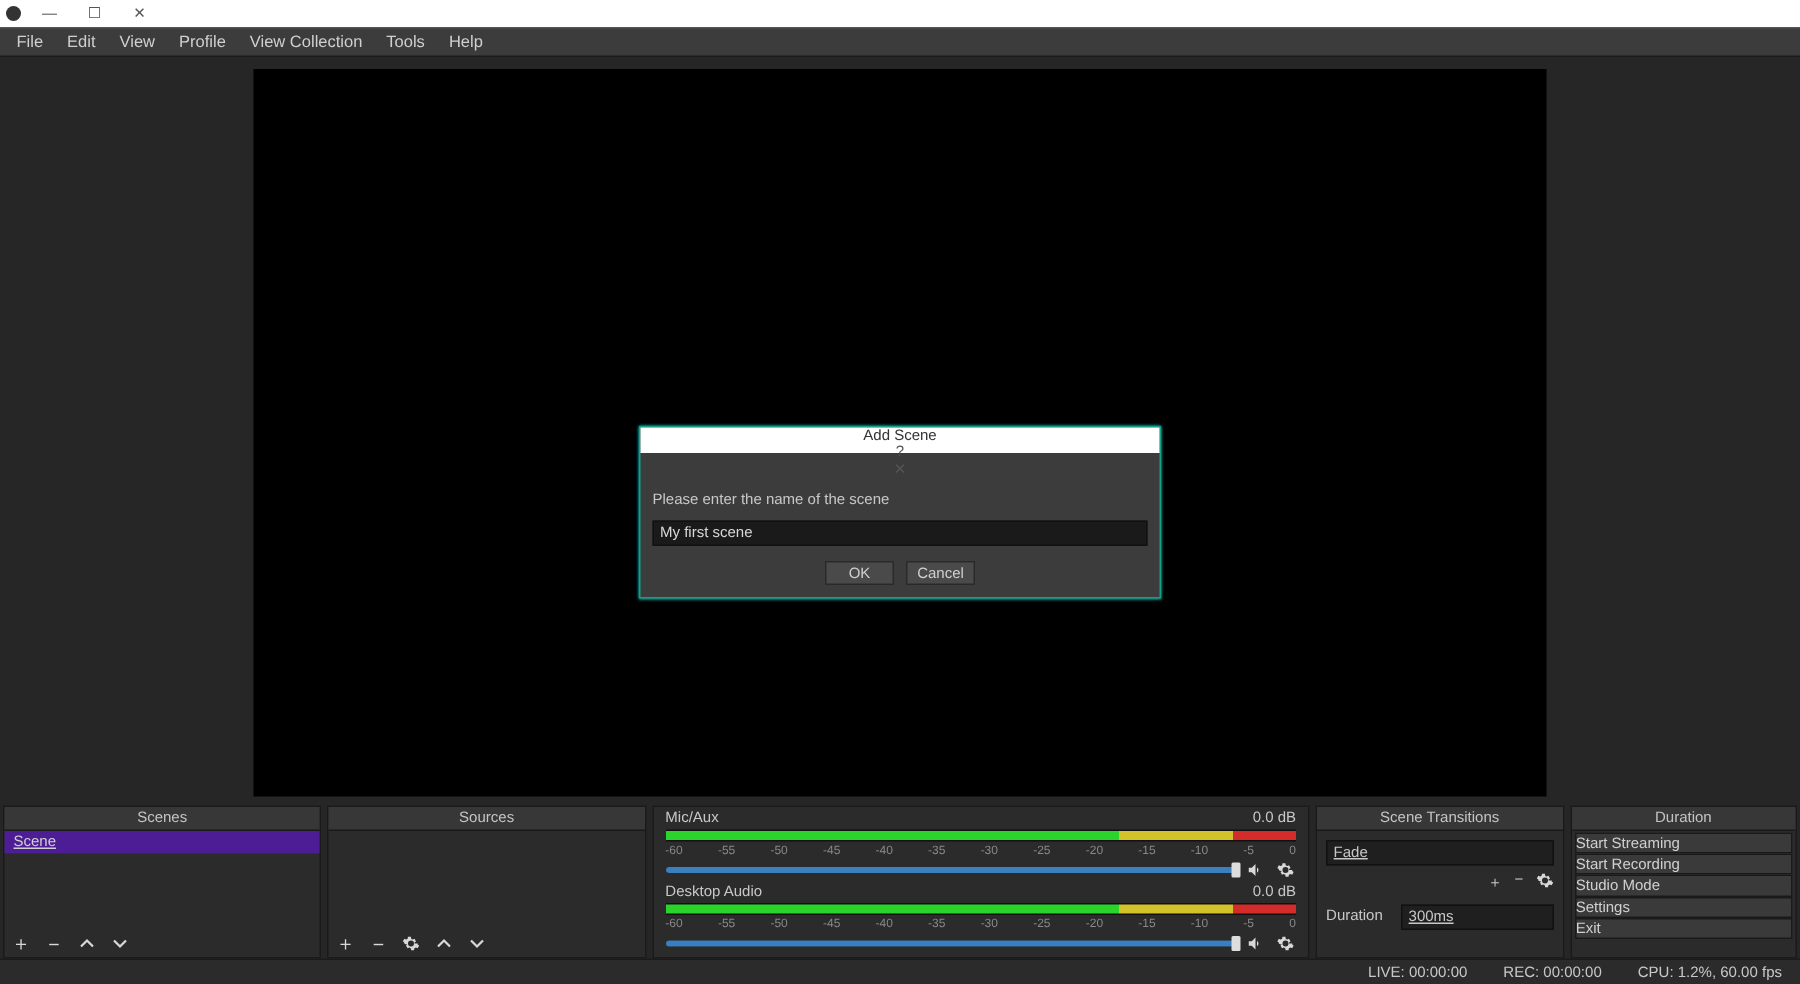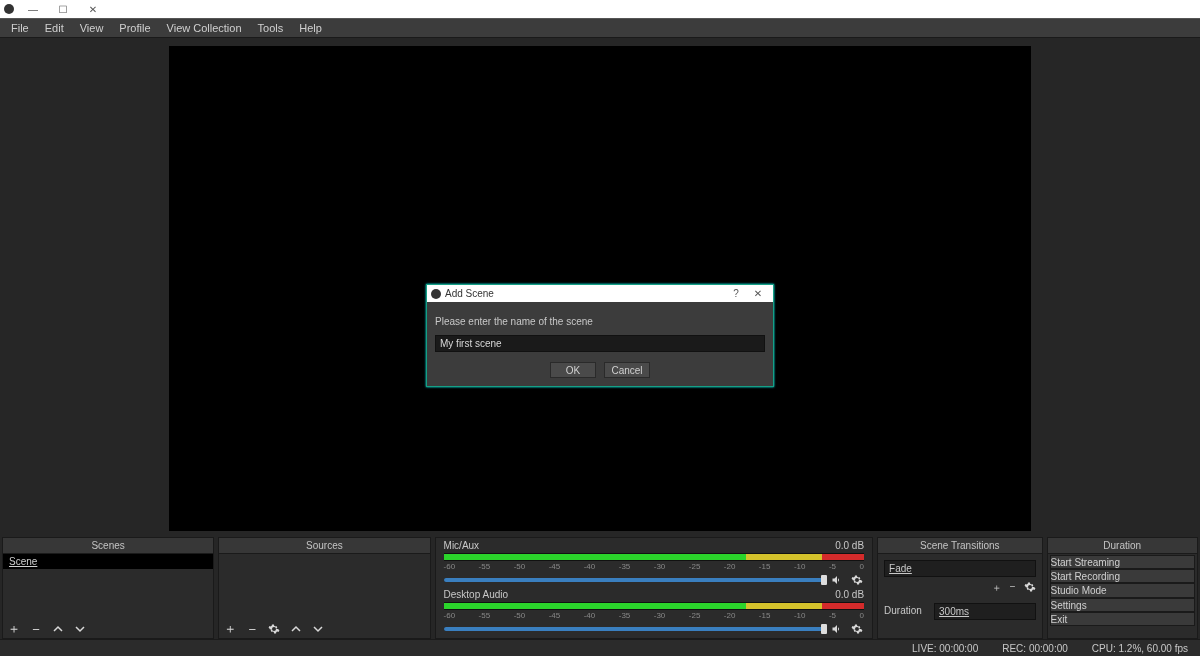--- a/index.html
+++ b/index.html
@@ -15,21 +15,21 @@
   .preview-canvas { width: 862px; height: 485px; background: #000; margin-top:2px; }
   .docks { height: 102px; display: flex; gap: 4px; padding: 0 2px; }
   .dock { background: #2b2b2b; border: 1px solid #1a1a1a; display: flex; flex-direction: column; }
   .dock-header { height: 16px; background: #373737; display: flex; align-items: center; justify-content: center; font-size: 10px; color: #c4c4c4; border-bottom: 1px solid #1a1a1a; }
   .dock-body { flex: 1; position: relative; }
   .dock-scenes { width: 213px; }
   .dock-sources { width: 213px; }
   .dock-mixer { width: 440px; }
   .dock-transitions { width: 166px; }
   .dock-controls { width: 152px; }
-  .scene-item { background: #000000; padding: 2px 6px; font-size: 10px; color: #d0d0d0; text-decoration: underline; }
+  .scene-item { background: #4c1d95; padding: 2px 6px; font-size: 10px; color: #d0d0d0; text-decoration: underline; }
   .dock-toolbar { position: absolute; bottom: 0; left: 0; right: 0; height: 18px; display: flex; align-items: center; padding: 0 4px; gap: 8px; color: #d8d8d8; }
   .dock-toolbar .tb-btn { width: 14px; height: 14px; display: flex; align-items: center; justify-content: center; cursor: pointer; font-size: 13px; }
   .mixer-channel { padding: 2px 8px 0 8px; }
   .mixer-row1 { display: flex; justify-content: space-between; font-size: 10px; color: #c8c8c8; }
   .meter { height: 8px; position: relative; margin-top: 2px; background: #111; }
   .meter .bar { position: absolute; top: 1px; bottom: 1px; left: 0; }
   .meter .g { background: linear-gradient(#2bd42b,#2bd42b); }
   .meter .y { background: linear-gradient(#d4c22b,#d4c22b); }
   .meter .r { background: linear-gradient(#d42b2b,#d42b2b); }
   .meter-ticks { display:flex; justify-content:space-between; font-size:8px; color:#888; margin-top:1px;}
@@ -40,25 +40,25 @@
   .icon-speaker, .icon-gear { width:14px; height:14px; display:flex; align-items:center; justify-content:center; color:#d8d8d8; font-size:12px; cursor:pointer;}
   .trans-body { padding:4px 6px; font-size:10px; color:#c8c8c8;}
   .trans-select, .trans-dur { width:100%; background:#1f1f1f; border:1px solid #111; color:#c8c8c8; font-size:10px; padding:2px 4px; margin-top:2px; height:17px;text-decoration:underline;}
   .trans-btnrow { display:flex; justify-content:flex-end; gap:8px; margin-top:4px;}
   .trans-row2 { display:flex; align-items:center; gap:4px; margin-top:6px;}
   .trans-row2 .lbl { width:46px;}
   .ctrl-btn { display:block; width:100%; background:#3a3a3a; border:1px solid #1a1a1a; color:#d0d0d0; font-size:10px; padding:1px 0; margin-bottom:0px; cursor:pointer; text-align:left; height:14.2px; line-height:12px;}
   .statusbar { height:17px; background:#2b2b2b; border-top:1px solid #1a1a1a; display:flex; align-items:center; justify-content:flex-end; gap:24px; padding:0 12px; font-size:10px; color:#c8c8c8;}
   
   .modal { position:absolute; left:426px; top:284px; width:348px; background:#3c3c3c; border:1px solid #16a085; box-shadow:0 0 2px #0ff; }
-  .modal .m-title { height:17px; background:#fff; display:flex; align-items:center; padding:0 4px; color:#333; font-size:10px;}
+  .modal .m-title { height:17px; background:#fff; display:flex; align-items:center; padding:0 4px; color:#333; font-size:10px;flex-direction:column;}
   .modal .m-title .m-icon { width:10px; height:10px; background:#333; border-radius:50%; margin-right:4px;}
   .modal .m-title .m-text { flex:1;}
   .modal .m-title .m-btn { width:22px; text-align:center; cursor:pointer; color:#555;}
-  .modal .m-body { padding:14px 8px 8px 8px;border-radius:23px; }
+  .modal .m-body { padding:26px 8px 8px 8px;border-radius:23px; }
   .modal .m-prompt { font-size:10px; color:#c8c8c8; margin-bottom:8px;}
   .modal .m-input { width:100%; background:#1a1a1a; border:1px solid #111; color:#d8d8d8; font-size:10px; padding:2px 4px; height:17px; }
   .modal .m-buttons { display:flex; justify-content:center; gap:8px; margin-top:10px;}
   .modal .m-buttons .btn { width:46px; height:16px; background:#4a4a4a; border:1px solid #2a2a2a; color:#d0d0d0; font-size:10px; cursor:pointer; display:flex; align-items:center; justify-content:center;}
   svg { display:block; }
 </style>
 </head>
 <body>
 
 <div class="titlebar">

